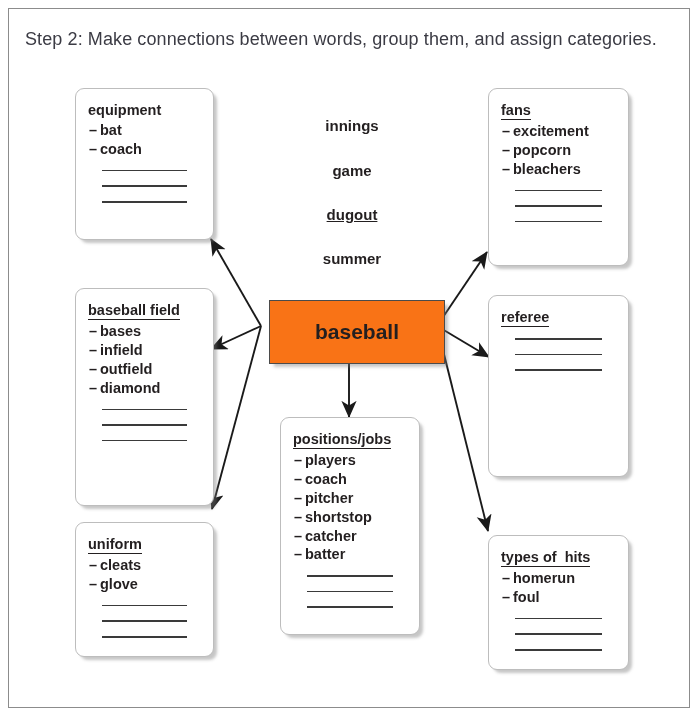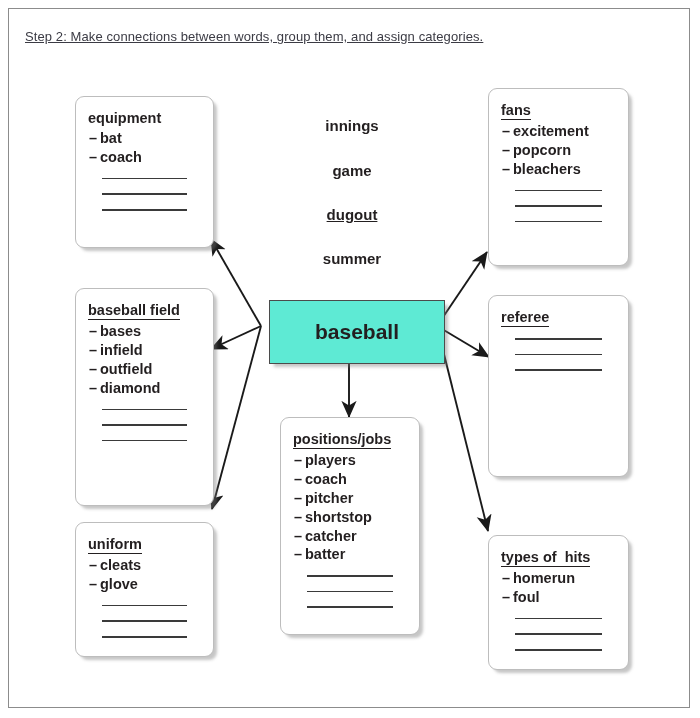--- a/index.html
+++ b/index.html
@@ -23,25 +23,24 @@
     height: 700px;
     border: 1px solid #8c8c8c;
     box-sizing: border-box;
     background: #ffffff;
   }
 
   #header-text {
     position: absolute;
     left: 16px;
     top: 20px;
-    font-size: 13px;
+    font-size: 18px;
     letter-spacing: 0.1px;
     color: #3b3b44;
     white-space: nowrap;
-    text-decoration: underline;
   }
 
   
   .card {
     position: absolute;
     background: #ffffff;
     border: 1px solid #bdbdbd;
     border-radius: 9px;
     box-sizing: border-box;
     box-shadow: 4px 4px 3px -1px rgba(120,120,120,0.42);
@@ -88,21 +87,21 @@
   }
 
   
   #center-node {
     position: absolute;
     left: 260px;
     top: 291px;
     width: 176px;
     height: 64px;
     border: 1.5px solid #4b4b4b;
-    background: #5eead4;
+    background: #f97316;
     box-shadow: 4px 4px 3px -1px rgba(120,120,120,0.42);
     box-sizing: border-box;
     display: flex;
     align-items: center;
     justify-content: center;
   }
   #center-node span {
     font-size: 21px;
     font-weight: bold;
     color: #231f20;
@@ -157,21 +156,21 @@
 
   <div id="center-node">
     <span>baseball</span>
   </div>
 
   <div class="loose-word" style="left:283px; top:108px;">innings</div>
   <div class="loose-word" style="left:283px; top:153px;">game</div>
   <div class="loose-word" style="left:283px; top:197px;text-decoration:underline;">dugout</div>
   <div class="loose-word" style="left:283px; top:241px;">summer</div>
 
-  <div class="card" style="left:66px; top:87px; width:139px; height:152px;">
+  <div class="card" style="left:66px; top:79px; width:139px; height:152px;">
     <div class="card-title">equipment</div>
     <ul class="card-items">
       <li><span class="dash">–</span><span>bat</span></li>
       <li><span class="dash">–</span><span>coach</span></li>
     </ul>
     <div class="blanks">
       <div class="blank-line"></div>
       <div class="blank-line"></div>
       <div class="blank-line"></div>
     </div>

